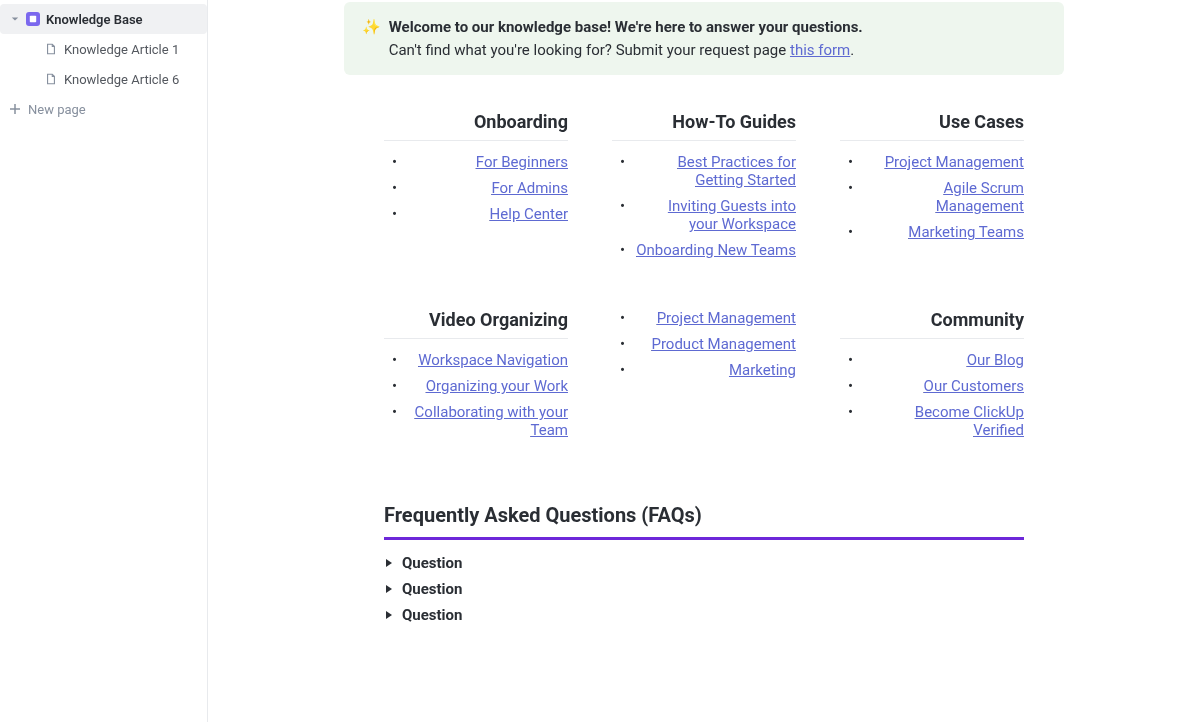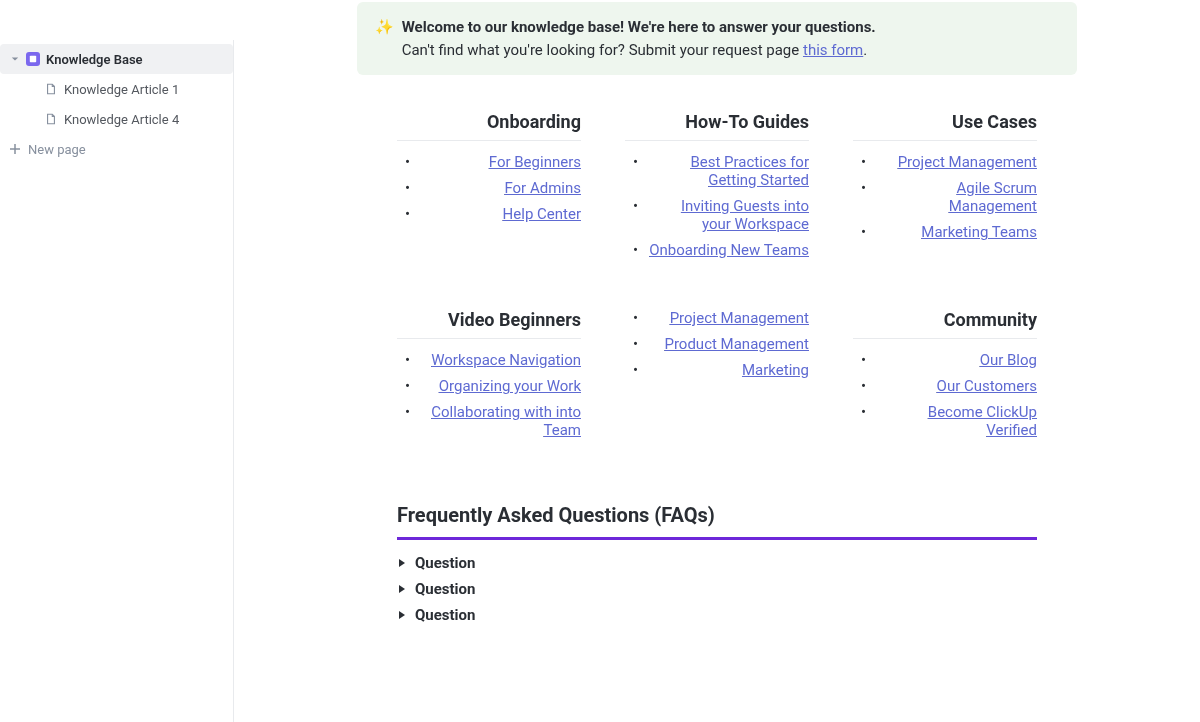--- a/index.html
+++ b/index.html
@@ -9,26 +9,25 @@
   background: #fff;
   font-size: 14px;
   display: flex;
   height: 722px;
   width: 1200px;
   overflow: hidden;
 }
 
 
 .sidebar {
-  width: 234px;
+  width: 208px;
   flex-shrink: 0;
   border-right: 1px solid #e8eaed;
   background: #fff;
   padding-top: 4px;
-  margin-top: 40px;
 }
 .side-row {
   display: flex;
   align-items: center;
   height: 30px;
   padding: 0 8px 0 10px;
   cursor: pointer;
   gap: 6px;
   font-size: 13px;
   color: #2a2e34;
@@ -162,21 +161,21 @@
   </span>
         <span>Knowledge Article 1</span>
       </div>
       <div class="side-row child">
         <span class="doc-icon">
     <svg viewBox="0 0 14 14">
             <path d="M3 1.5h5.5L11 4v8.5H3z"></path>
             <path d="M8.5 1.5V4H11"></path>
           </svg>
   </span>
-        <span>Knowledge Article 4</span>
+        <span>Knowledge Article 6</span>
       </div>
     </div>
   <div class="side-row new">
     <span class="plus-icon">
       <svg viewBox="0 0 12 12">
           <line x1="6" y1="1" x2="6" y2="11"></line>
           <line x1="1" y1="6" x2="11" y2="6"></line>
         </svg>
     </span>
     <span>New page</span>
@@ -213,25 +212,25 @@
         </div>
         <div class="section">
           <h3>Use Cases</h3>
           <ul>
             <li><a href="#">Project Management</a></li>
             <li><a href="#">Agile Scrum Management</a></li>
             <li><a href="#">Marketing Teams</a></li>
           </ul>
         </div>
         <div class="section">
-          <h3>Video Beginners</h3>
+          <h3>Video Organizing</h3>
           <ul>
             <li><a href="#">Workspace Navigation</a></li>
             <li><a href="#">Organizing your Work</a></li>
-            <li><a href="#">Collaborating with into Team</a></li>
+            <li><a href="#">Collaborating with your Team</a></li>
           </ul>
         </div>
         <div class="section">
           <ul>
             <li><a href="#">Project Management</a></li>
             <li><a href="#">Product Management</a></li>
             <li><a href="#">Marketing</a></li>
           </ul>
         </div>
         <div class="section">

